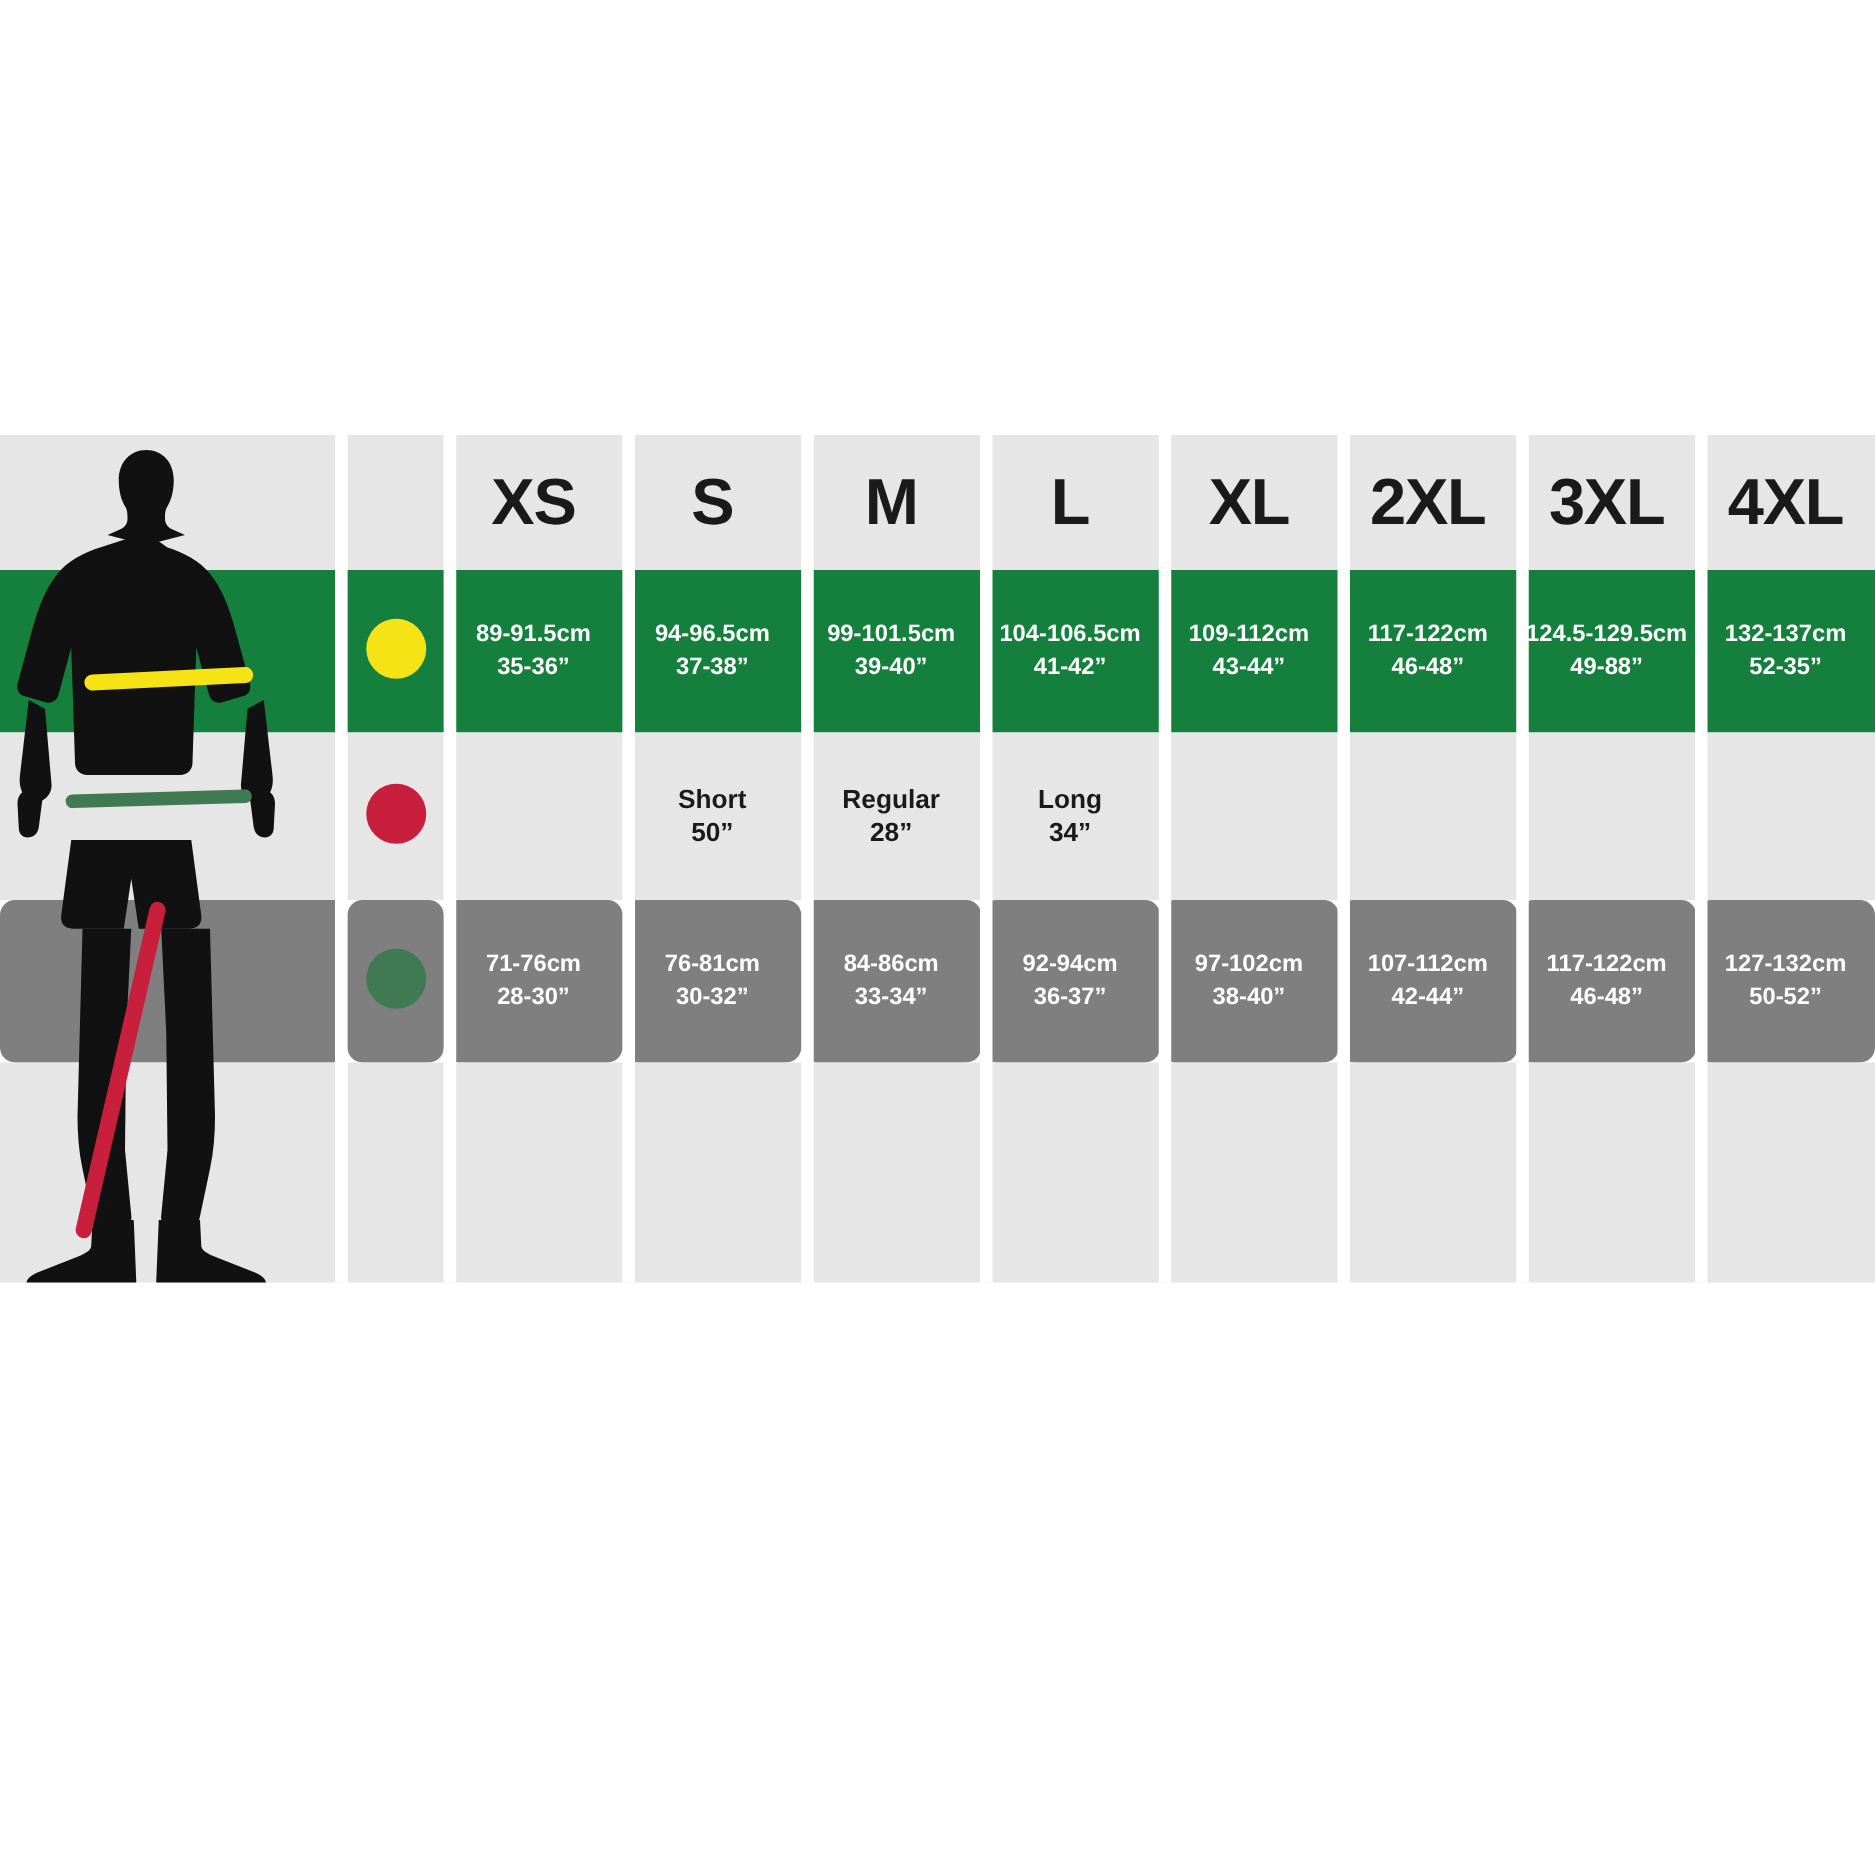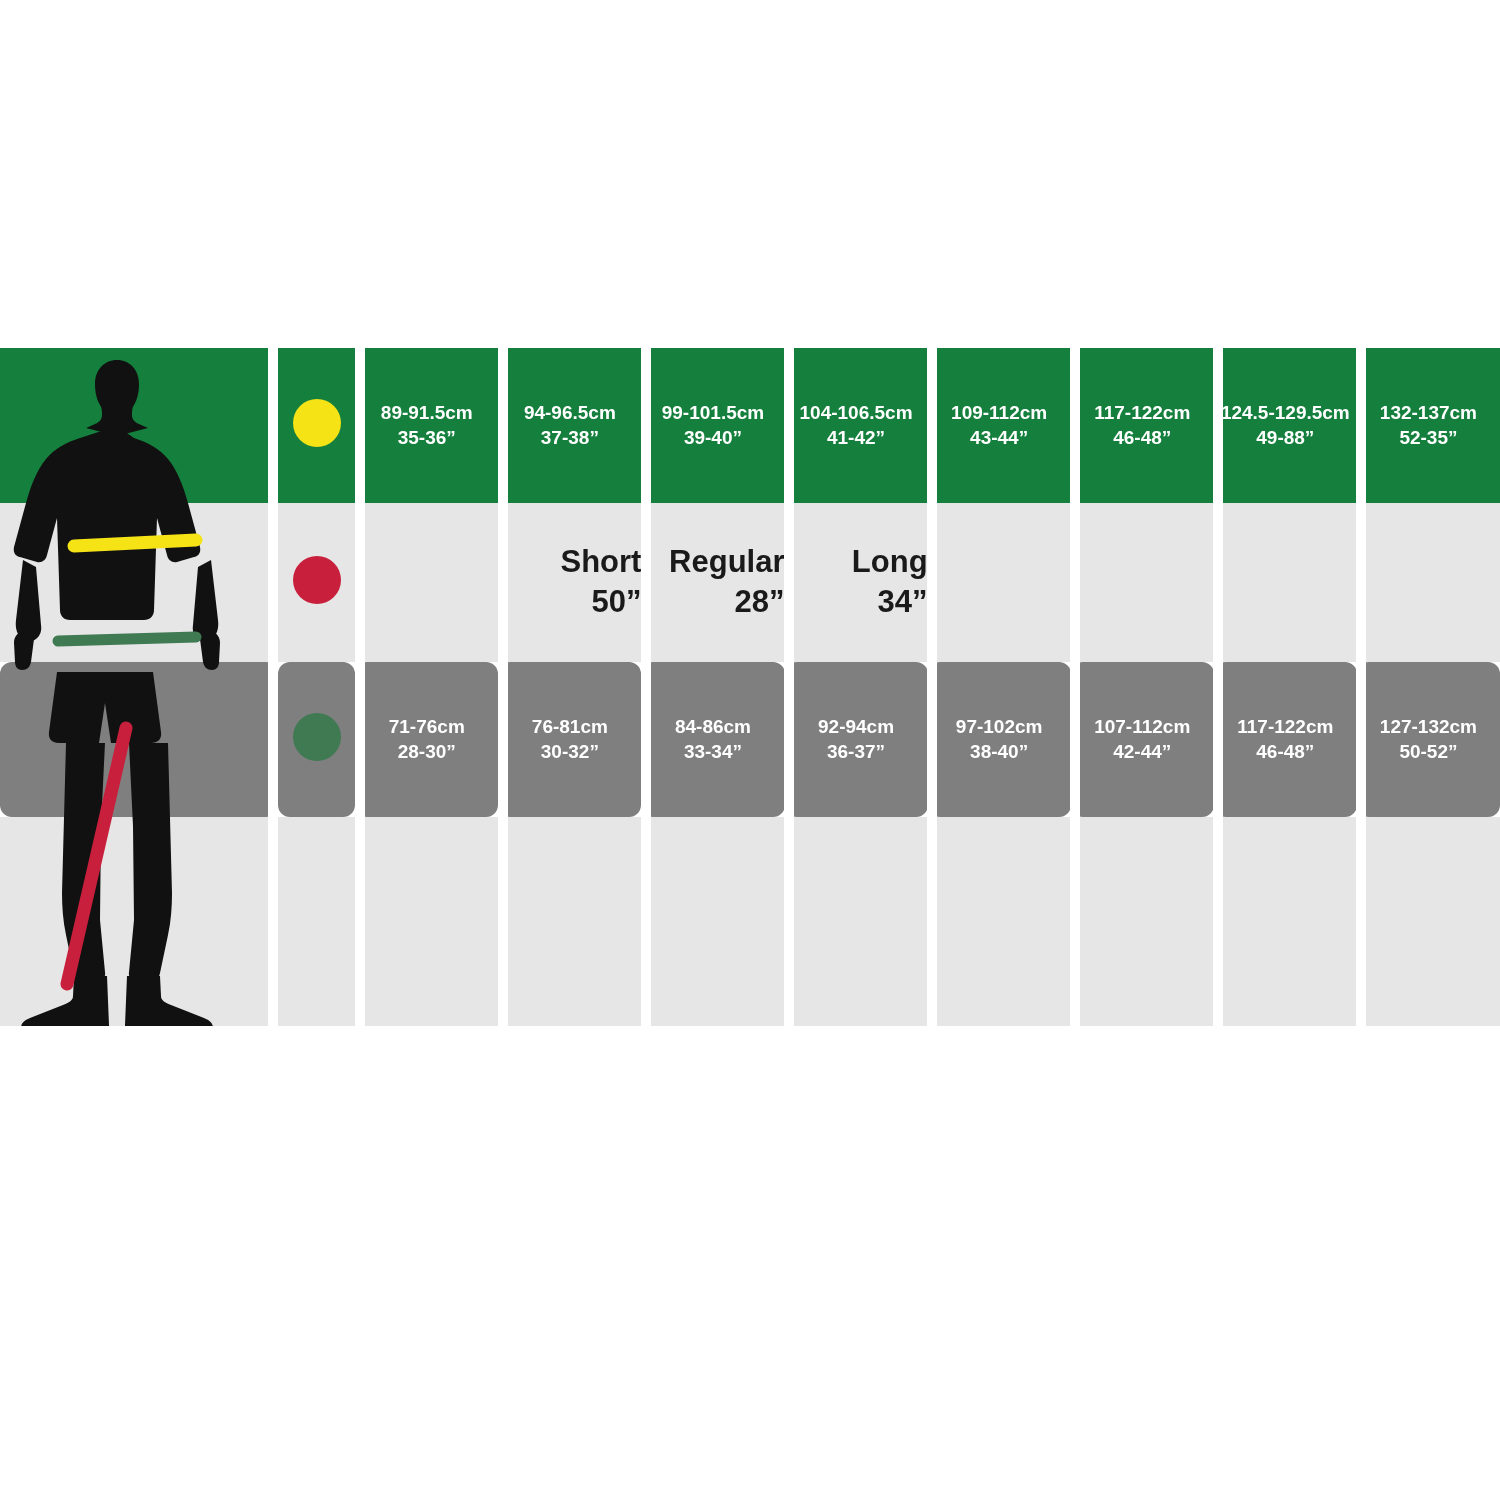--- a/index.html
+++ b/index.html
@@ -59,26 +59,25 @@
 
   .meas {
     font-size: 19px;
     font-weight: bold;
     color: #ffffff;
     line-height: 1.35;
     white-space: nowrap;
   }
 
   .inseam {
-    font-size: 31px;
+    font-size: 21px;
     font-weight: bold;
     color: #1a1a1a;
     line-height: 1.3;
     white-space: nowrap;
-    text-align: right;
   }
 
   .dot {
     width: 48px;
     height: 48px;
     border-radius: 50%;
     display: inline-block;
   }
   .dot-yellow { background: #f5e316; }
   .dot-red    { background: #c8203c; }
@@ -116,20 +115,48 @@
         <col class="c-size">
         <col class="c-size">
         <col class="c-size">
       <col class="c-size">
         <col class="c-size">
         <col class="c-size">
         <col class="c-size">
     </colgroup>
 
     <tbody>
+        <tr class="row-head">
+      <td></td>
+      <td></td>
+      <td>
+            <div class="size-label">XS</div>
+          </td>
+      <td>
+            <div class="size-label">S</div>
+          </td>
+      <td>
+            <div class="size-label">M</div>
+          </td>
+      <td>
+            <div class="size-label">L</div>
+          </td>
+      <td>
+            <div class="size-label">XL</div>
+          </td>
+      <td>
+            <div class="size-label">2XL</div>
+          </td>
+      <td>
+            <div class="size-label">3XL</div>
+          </td>
+      <td>
+            <div class="size-label">4XL</div>
+          </td>
+    </tr>
 
     <tr class="row-a">
       <td></td>
       <td><span class="dot dot-yellow"></span></td>
       <td>
             <div class="meas">89-91.5cm</div>
             <div class="meas">35-36”</div>
           </td>
       <td>
             <div class="meas">94-96.5cm</div>

